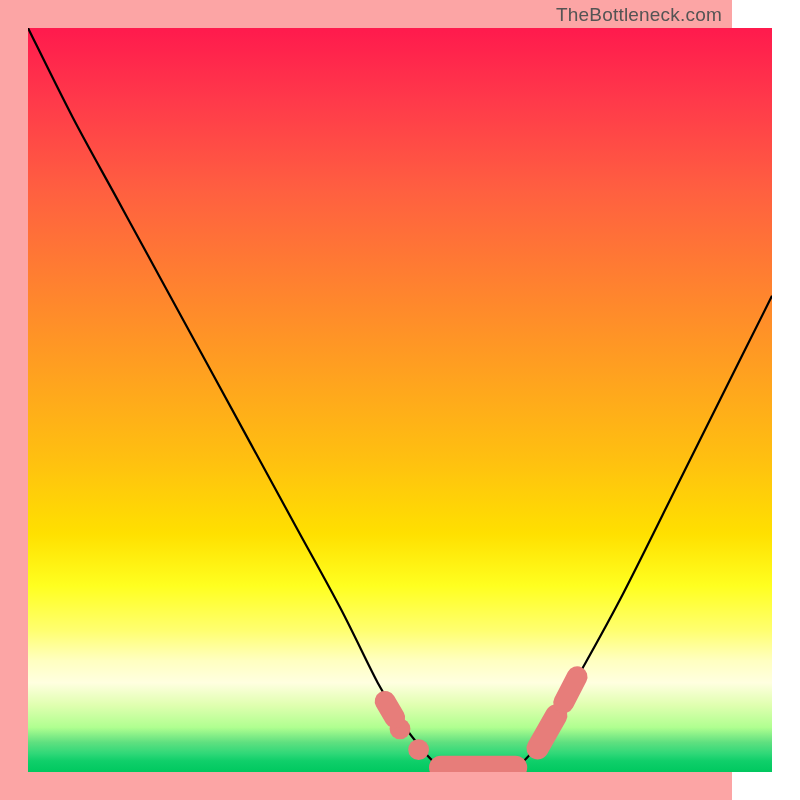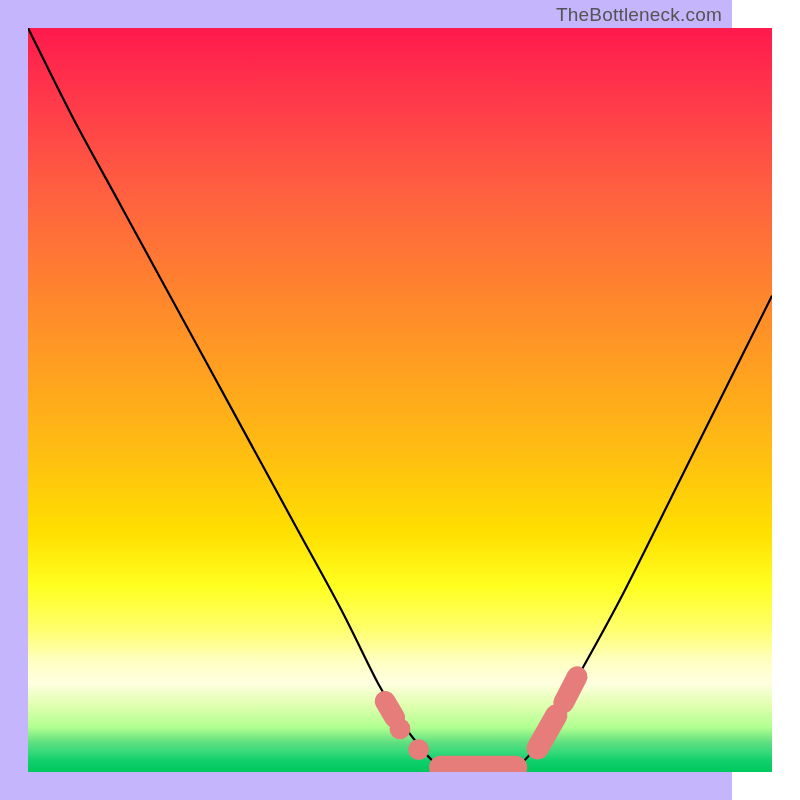--- a/index.html
+++ b/index.html
@@ -6,21 +6,21 @@
     margin: 0;
     padding: 0;
     width: 800px;
     height: 800px;
     overflow: hidden;
   }
   .canvas {
     position: relative;
     width: 732px;
     height: 800px;
-    background: #c4b5fd;
+    background: #fca5a5;
   }
   .plot-area {
     position: absolute;
     left: 28px;
     top: 28px;
     width: 744px;
     height: 744px;
     background: linear-gradient(to bottom,
       #ff1a4d 0%,
       #ff3a4a 10%,

